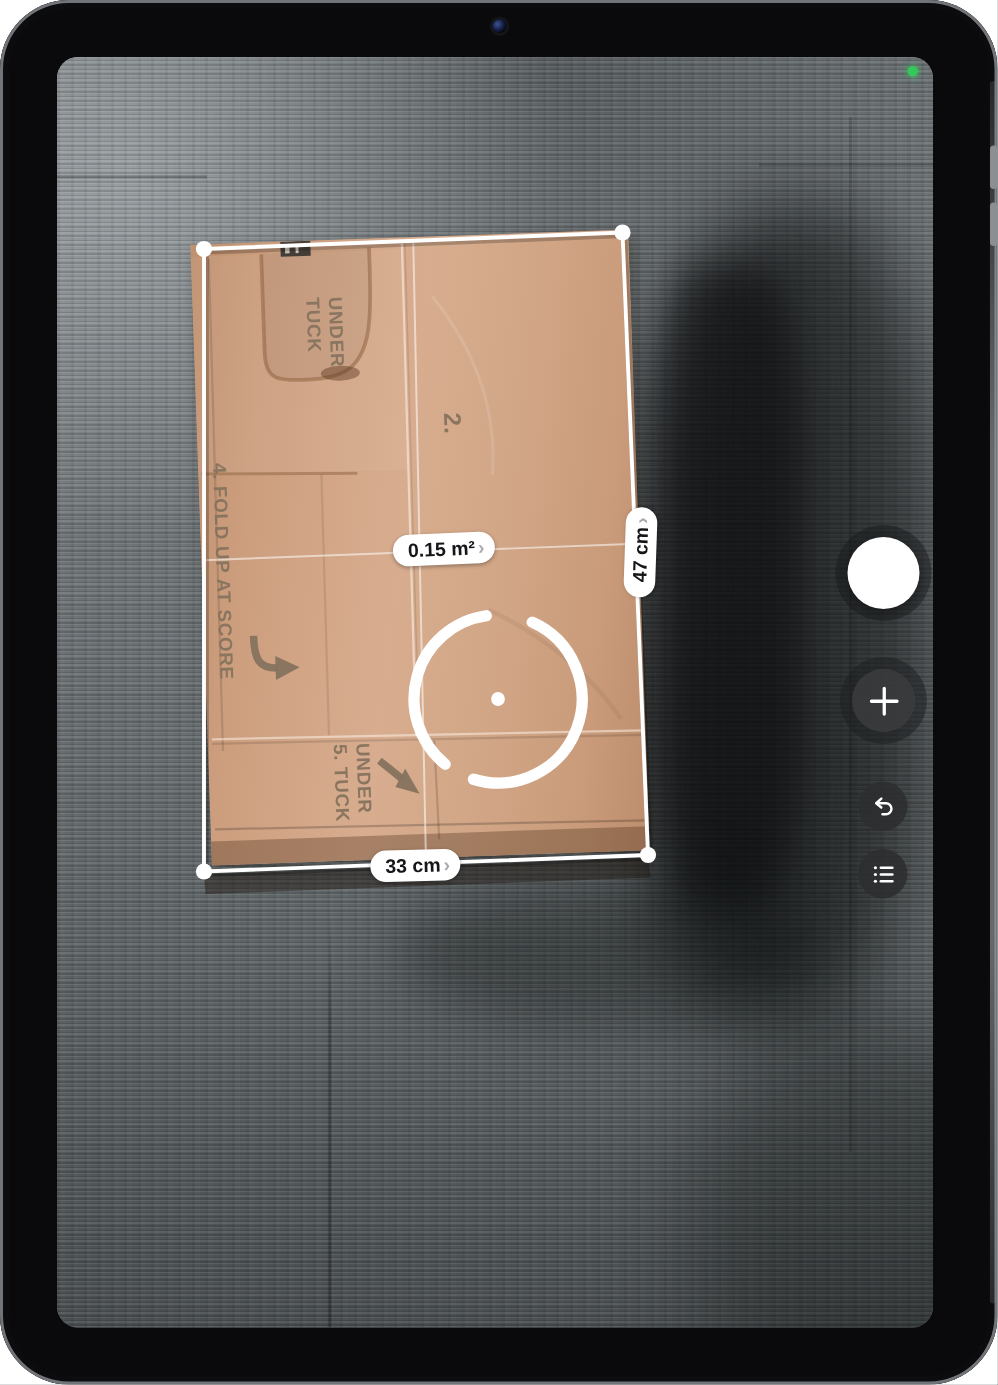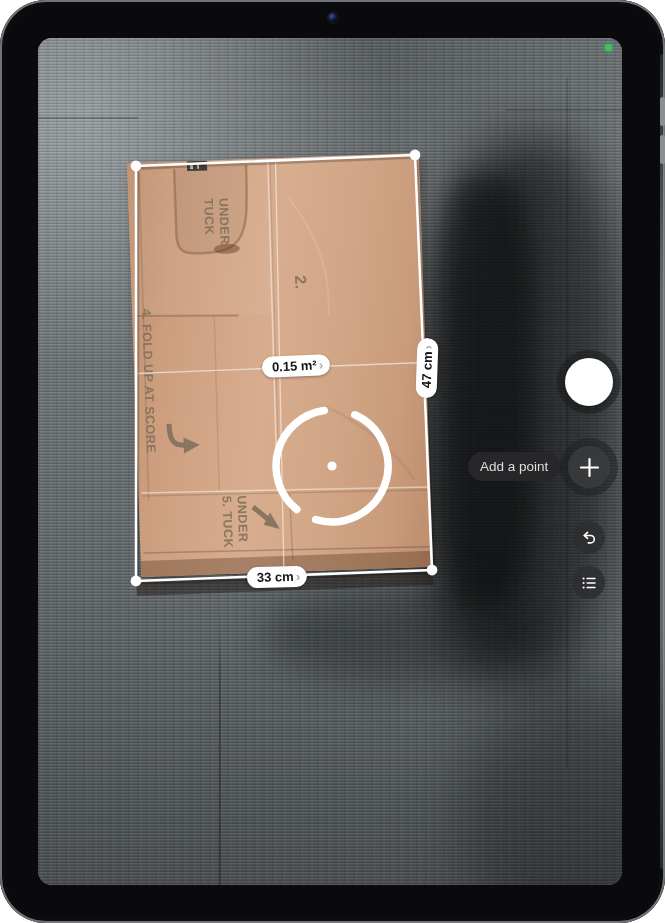--- a/index.html
+++ b/index.html
@@ -160,23 +160,20 @@
       <span>47 cm</span>
       <span class="chev">›</span>
     </div>
     <div class="pill pill-width">
       <span>33 cm</span>
       <span class="chev">›</span>
     </div>
 
     <div class="shutter"></div>
 
-    <div class="tooltip">
-      <span>Add a point</span>
-    </div>
 
     <div class="round-btn add-btn">
       <svg width="23" height="23" viewBox="0 0 23 23">
         <path d="M11.5 3 V20 M3 11.5 H20" stroke="#ffffff" stroke-width="2.2" stroke-linecap="round"></path>
       </svg>
     </div>
 
     <div class="round-btn small-btn undo-btn">
       <svg width="18" height="18" viewBox="0 0 20 20">
         <path d="M8.4 3.8 L4.6 7.2 L8.4 10.4" stroke="#ffffff" stroke-width="1.8" fill="none" stroke-linecap="round" stroke-linejoin="round"></path>

